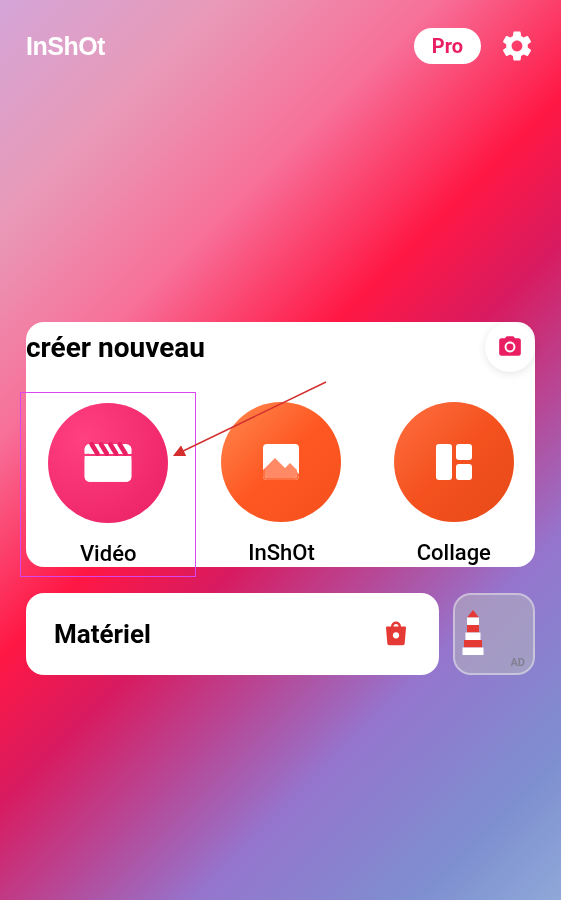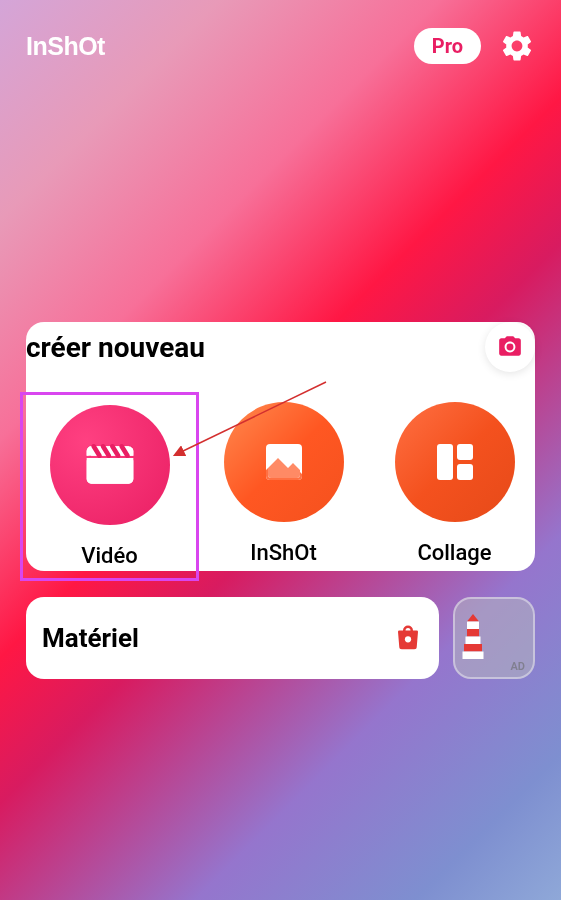--- a/index.html
+++ b/index.html
@@ -102,21 +102,21 @@
       display: flex;
       flex-direction: column;
       align-items: center;
       gap: 18px;
       cursor: pointer;
       position: relative;
       flex: 1;
     }
     
     .option-highlighted {
-      border: 3px solid #d946ef;
+      border: 1px solid #d946ef;
       padding: 10px 6px 10px 6px;
       margin: -10px -6px -10px -6px;
     }
     
     .option-circle {
       width: 120px;
       height: 120px;
       border-radius: 50%;
       display: flex;
       align-items: center;
@@ -155,21 +155,21 @@
       margin: 26px 26px 0 26px;
     }
     
     .material-main {
       background: #fff;
       border-radius: 18px;
       flex: 1;
       display: flex;
       align-items: center;
       justify-content: space-between;
-      padding: 22px 16px;
+      padding: 22px 28px;
       cursor: pointer;
     }
     
     .material-title {
       font-size: 26px;
       font-weight: 700;
       color: #000;
     }
     
     .ad-btn {

